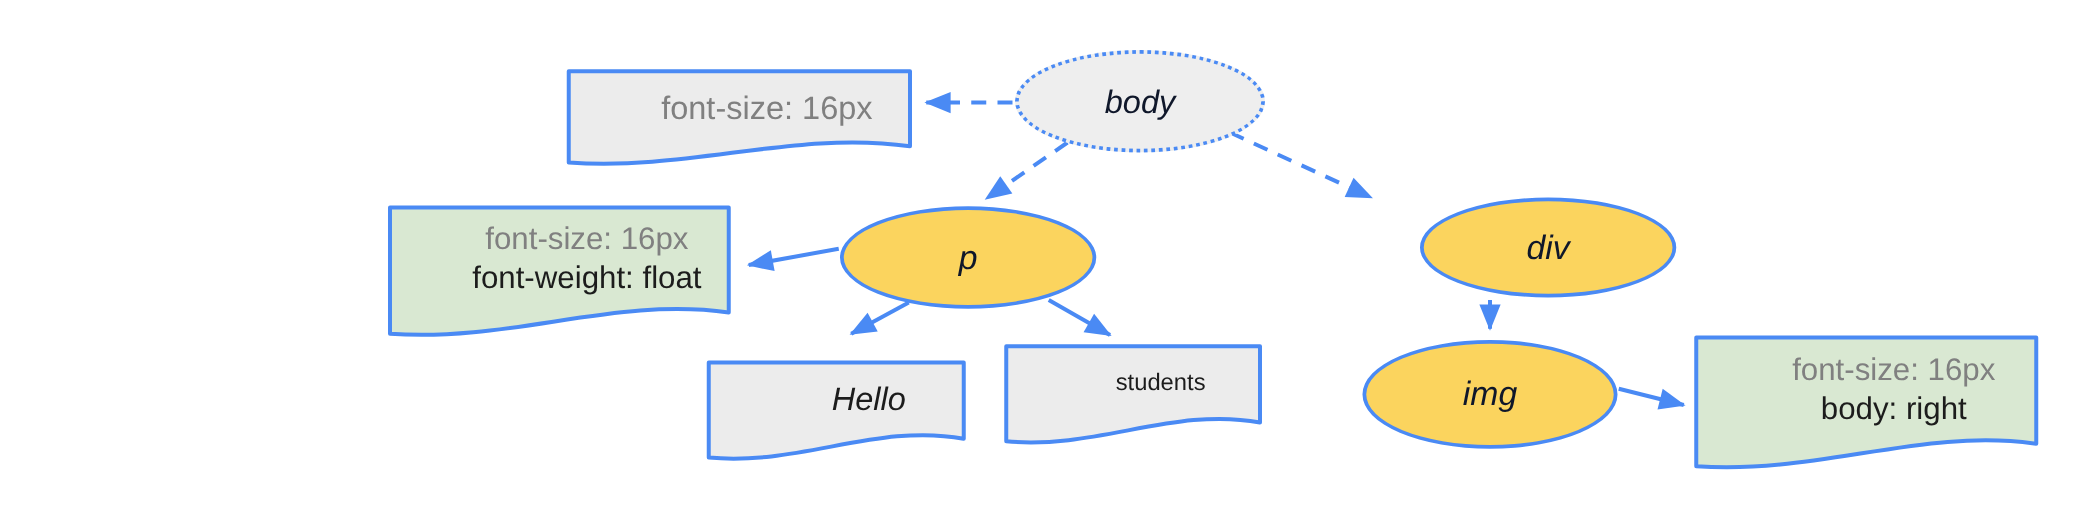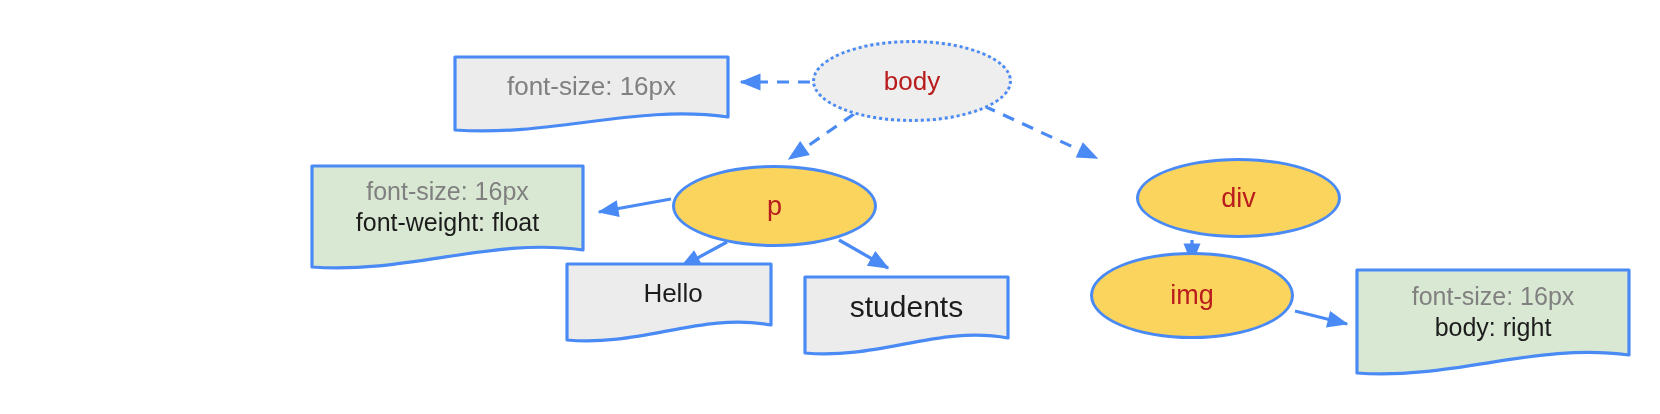--- a/index.html
+++ b/index.html
@@ -12,49 +12,49 @@
 
   .diagram-title{
     position:absolute;left:28px;top:30px;
     font-size:31px;font-weight:bold;font-style:italic;color:#111111;
     letter-spacing:0.5px;
   }
 
   .node{
     position:absolute;z-index:2;border-radius:50%;
     display:flex;align-items:center;justify-content:center;
-    font-size:27px;color:#b91c1c;box-sizing:border-box;
-    background:#fbd45e;border:3.2px solid #4a8af4;
+    font-size:27px;color:#0f172a;box-sizing:border-box;
+    background:#fbd45e;border:3.2px solid #4a8af4;font-style:italic;
   }
   .node.root{
     background:#eeeeee;border:3.4px dotted #4a8af4;font-size:26px;
   }
   .node-body{left:812px;top:40px;width:200px;height:82px;}
   .node-p{left:672px;top:165px;width:205px;height:82px;}
   .node-div{left:1136px;top:158px;width:205px;height:80px;}
-  .node-img{left:1090px;top:252px;width:204px;height:87px;text-align:center;}
+  .node-img{left:1090px;top:272px;width:204px;height:87px;text-align:center;}
 
-  .note{position:absolute;z-index:2;}
+  .note{position:absolute;z-index:2;padding-left:44px;}
   .note-bg{position:absolute;left:0;top:0;}
   .note-text{
     position:absolute;left:0;right:0;top:0;
     display:flex;flex-direction:column;align-items:center;justify-content:center;
     font-size:25px;line-height:31px;text-align:center;
   }
   .muted{color:#808080;}
   .dark{color:#1c1c1c;}
 
   .note-body-style{left:453px;top:55px;width:277px;height:80px;}
   .note-body-style .note-text{height:62px;font-size:26px;}
   .note-p-style{left:310px;top:164px;width:275px;height:108px;}
   .note-p-style .note-text{height:86px;}
-  .note-hello{left:565px;top:262px;width:216px;height:83px;}
+  .note-hello{left:565px;top:288px;width:216px;height:83px;font-style:italic;}
   .note-hello .note-text{height:63px;font-size:26px;}
   .note-students{left:803px;top:275px;width:207px;height:83px;}
-  .note-students .note-text{height:63px;font-size:30px;}
+  .note-students .note-text{height:63px;font-size:19px;}
   .note-img-style{left:1355px;top:268px;width:276px;height:110px;}
   .note-img-style .note-text{height:87px;}
 </style>
 </head>
 <body>
 
 <div class="stage">
 
 
   <svg class="edges" width="1660" height="414">

